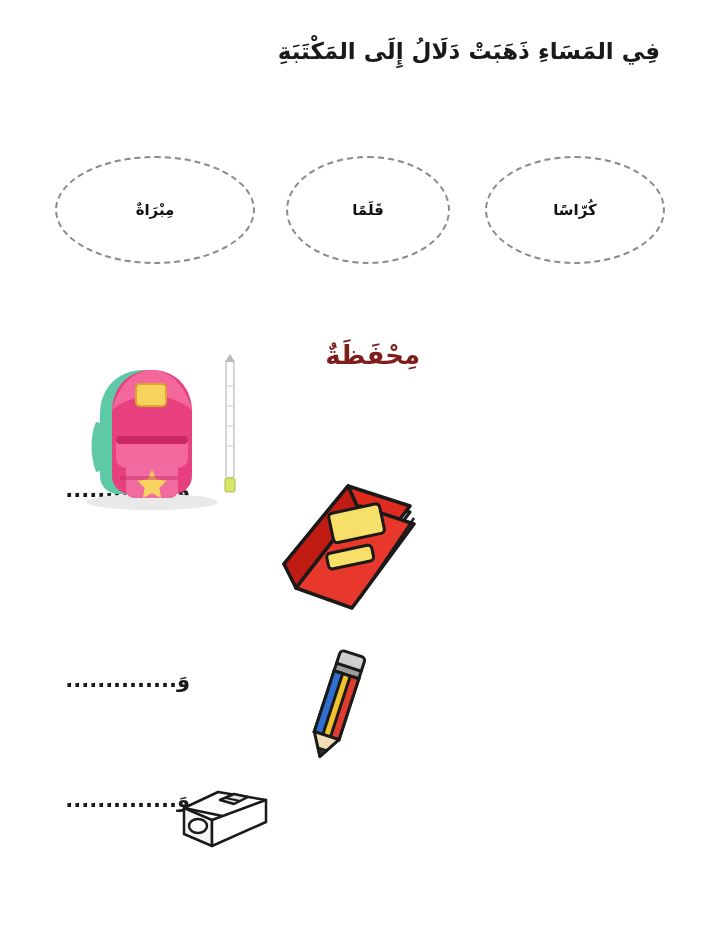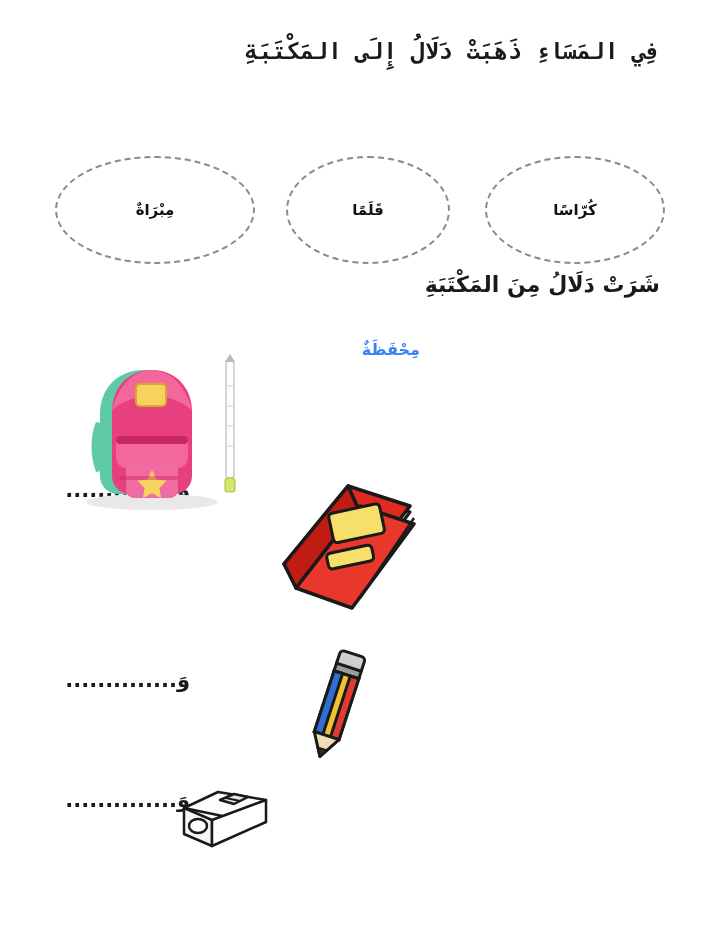--- a/index.html
+++ b/index.html
@@ -28,39 +28,38 @@
     direction: rtl;
     white-space: nowrap;
     font-weight: 700;
   }
   #sentence-intro {
     top: 38px;
     right: 60px;
     font-size: 23px;
     color: #1a1a1a;
     letter-spacing: 0.5px;
-    font-family: Liberation Mono, monospace;
   }
   #question-3 {
     top: 103px;
     right: 60px;
     font-size: 22px;
     color: #1f4fd8;
   }
   #sentence-bought {
     top: 272px;
     right: 60px;
     font-size: 22px;
     color: #1a1a1a;
   }
   #answer-first {
     top: 340px;
     right: 300px;
-    font-size: 16px;
-    color: #3b82f6;
+    font-size: 26px;
+    color: #7f1d1d;
   }
 
   
   .bubble {
     position: absolute;
     border: 2px dashed #8a8a8a;
     border-radius: 50%;
     display: flex;
     align-items: center;
     justify-content: center;
@@ -111,21 +110,20 @@
 
   <div class="line" id="sentence-intro">فِي المَسَاءِ ذَهَبَتْ دَلَالُ إِلَى المَكْتَبَةِ</div>
 
 
   <div class="bubble" id="bubble-0">كُرّاسًا</div>
 
   <div class="bubble" id="bubble-1">قَلَمًا</div>
 
   <div class="bubble" id="bubble-2">مِبْرَاةٌ</div>
 
-  <div class="line" id="sentence-bought">شَرَتْ دَلَالُ مِنَ المَكْتَبَةِ</div>
 
   <div class="line" id="answer-first">مِحْفَظَةٌ</div>
 
   <div class="blank-row" id="blank-1">وَ..............</div>
 
   <div class="blank-row" id="blank-2">وَ..............</div>
 
   <div class="blank-row" id="blank-3">وَ..............</div>
 
   <div class="art" id="art-backpack">

